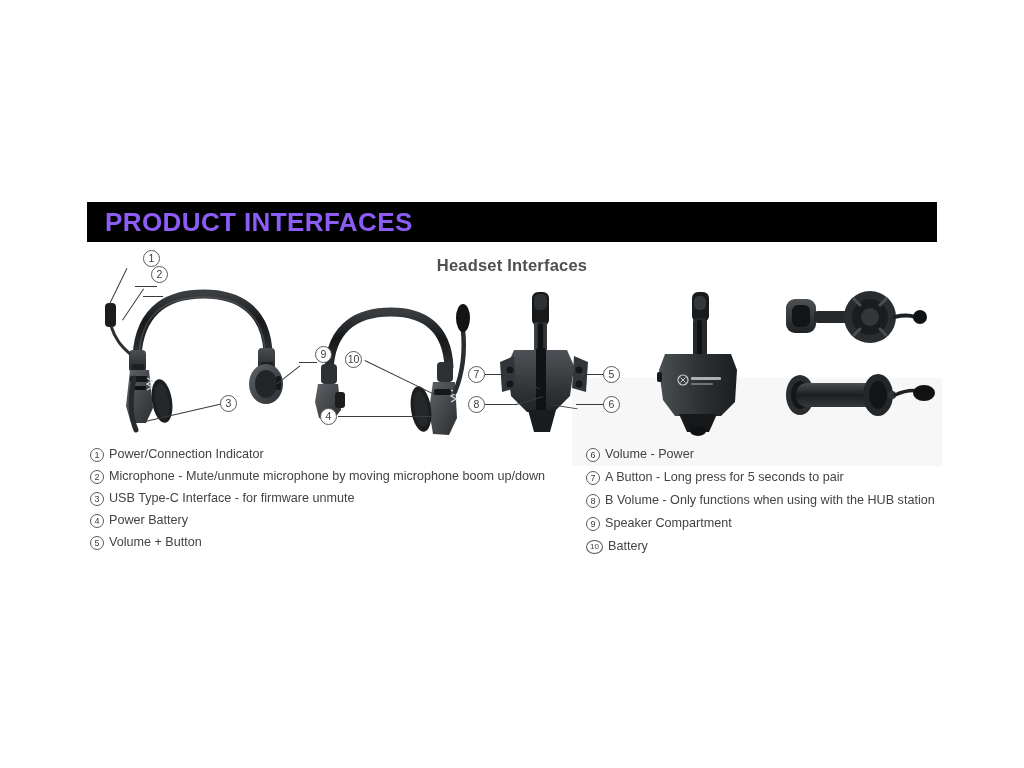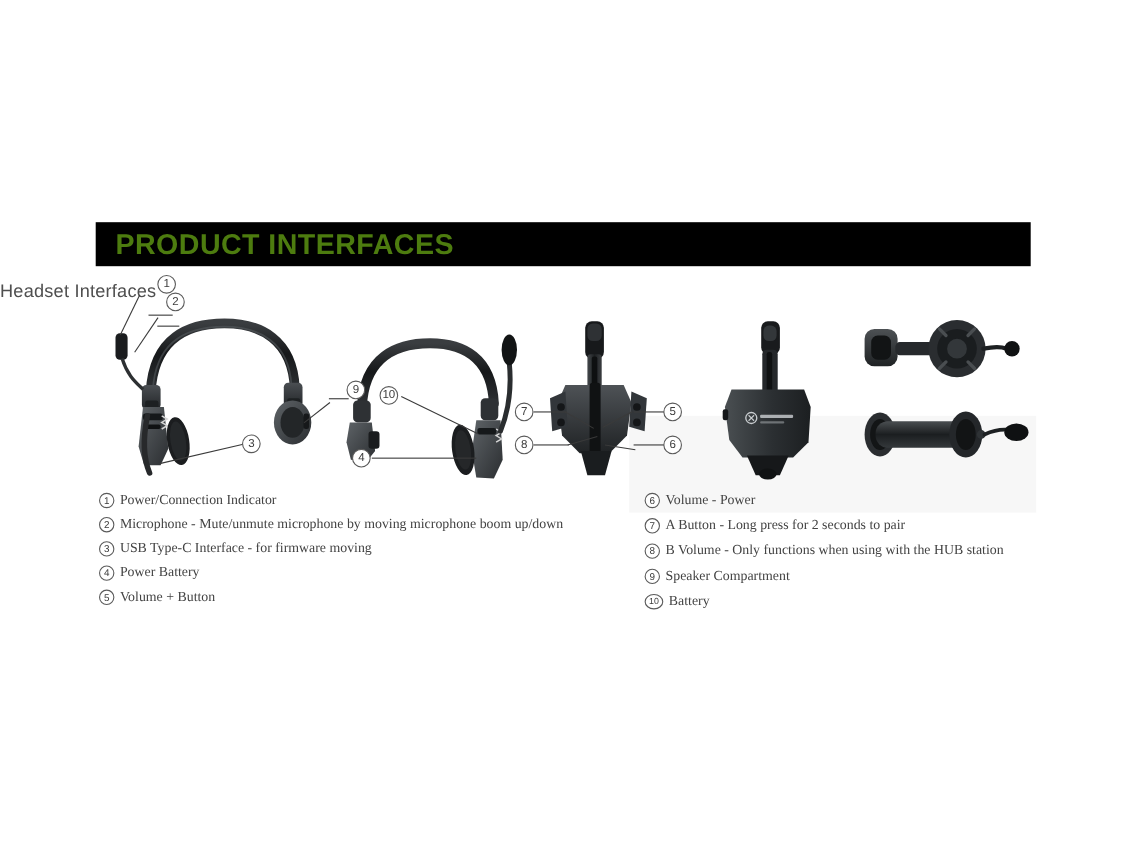--- a/index.html
+++ b/index.html
@@ -24,38 +24,39 @@
     top: 202px;
     width: 850px;
     height: 40px;
     background: #000000;
   }
   .header-title {
     position: absolute;
     left: 18px;
     top: 50%;
     transform: translateY(-50%);
-    color: #4d7c0f;
+    color: #8b5cf6;
     font-size: 26px;
     font-weight: bold;
     letter-spacing: 0.4px;
     font-family: "Liberation Sans", sans-serif;
     white-space: nowrap;
   }
 
   
   .section-subtitle {
     position: absolute;
     left: 0;
     right: 0;
     top: 256px;
-    text-align: left;
+    text-align: center;
     font-size: 16.5px;
     color: #4f4f4f;
     letter-spacing: 0.2px;
+    font-weight: bold;
   }
 
   
   .figures {
     position: absolute;
     left: 0;
     top: 280px;
     width: 1024px;
     height: 165px;
   }
@@ -131,21 +132,21 @@
     font-size: 9px;
     line-height: 12px;
     text-align: center;
     color: #3c3c3c;
     margin-right: 5px;
     margin-top: 1px;
     box-sizing: border-box;
     background: #fff;
   }
   .legend-num.wide { width: 17px; font-size: 8px; }
-  .legend-text { flex: 1 1 auto; font-family: Liberation Serif, serif; }
+  .legend-text { flex: 1 1 auto; }
 
   svg { display: block; overflow: visible; }
 </style>
 </head>
 <body>
 
 <div class="header-bar">
   <div class="header-title">PRODUCT INTERFACES</div>
 </div>
 
@@ -386,40 +387,40 @@
     <div class="legend-item">
       <span class="legend-num">1</span>
       <span class="legend-text">Power/Connection Indicator</span>
     </div>
     <div class="legend-item">
       <span class="legend-num">2</span>
       <span class="legend-text">Microphone - Mute/unmute microphone by moving microphone boom up/down</span>
     </div>
     <div class="legend-item">
       <span class="legend-num">3</span>
-      <span class="legend-text">USB Type-C Interface - for firmware moving</span>
+      <span class="legend-text">USB Type-C Interface - for firmware unmute</span>
     </div>
     <div class="legend-item">
       <span class="legend-num">4</span>
       <span class="legend-text">Power Battery</span>
     </div>
     <div class="legend-item">
       <span class="legend-num">5</span>
       <span class="legend-text">Volume + Button</span>
     </div>
   </div>
 
   <div class="legend-col right">
     <div class="legend-item">
       <span class="legend-num">6</span>
       <span class="legend-text">Volume - Power</span>
     </div>
     <div class="legend-item">
       <span class="legend-num">7</span>
-      <span class="legend-text">A Button - Long press for 2 seconds to pair</span>
+      <span class="legend-text">A Button - Long press for 5 seconds to pair</span>
     </div>
     <div class="legend-item">
       <span class="legend-num">8</span>
       <span class="legend-text">B Volume - Only functions when using with the HUB station</span>
     </div>
     <div class="legend-item">
       <span class="legend-num">9</span>
       <span class="legend-text">Speaker Compartment</span>
     </div>
     <div class="legend-item">

